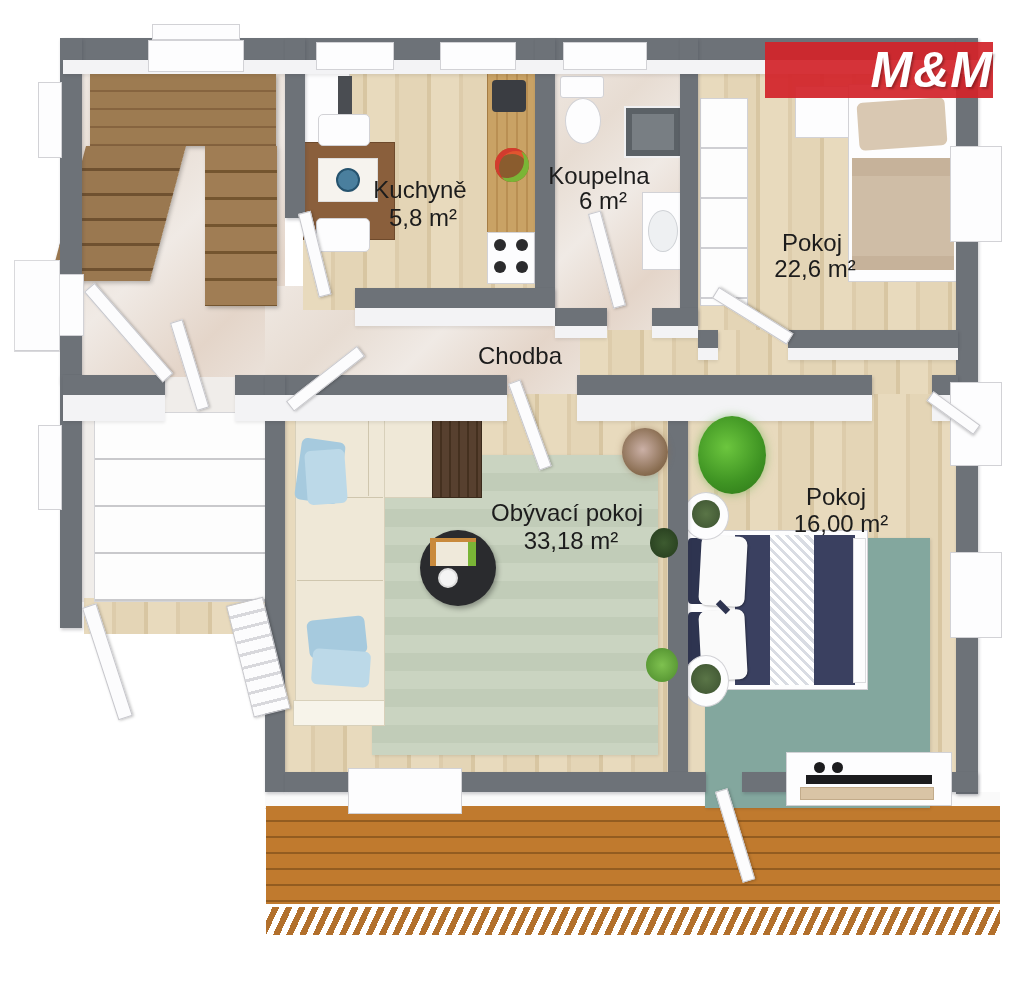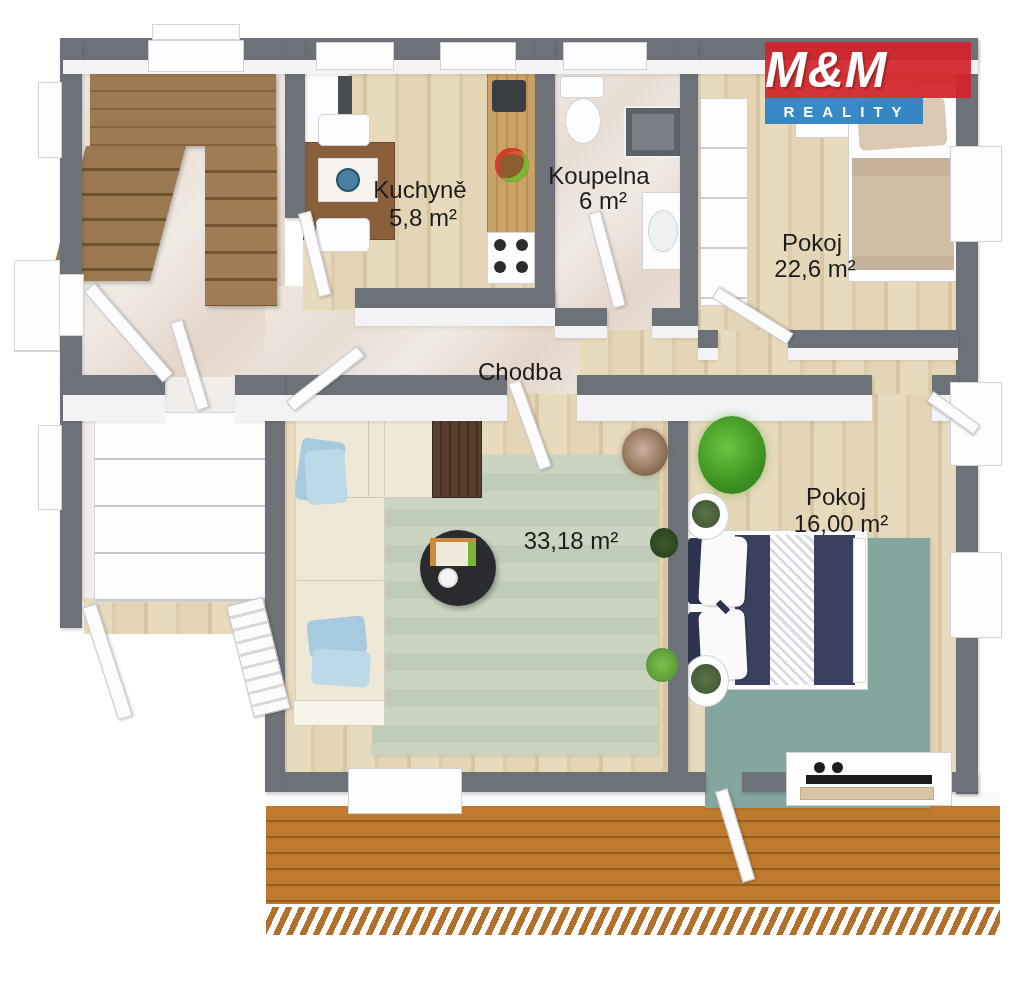--- a/index.html
+++ b/index.html
@@ -199,31 +199,27 @@
        background:radial-gradient(circle,#3d5b30,#243a1c)"></div>
   <div class="plant" style="left:646px;top:648px;width:32px;height:34px;z-index:30;
        background:radial-gradient(circle,#7ec14f,#4c8a2b)"></div>
 
   <div class="lbl" style="left:420px;top:190px">Kuchyně</div>
   <div class="lbl" style="left:423px;top:218px">5,8 m²</div>
   <div class="lbl" style="left:599px;top:176px">Koupelna</div>
   <div class="lbl" style="left:603px;top:201px">6 m²</div>
   <div class="lbl" style="left:812px;top:243px">Pokoj</div>
   <div class="lbl" style="left:815px;top:269px">22,6 m²</div>
-  <div class="lbl" style="left:520px;top:372px">Chodba</div>
+  <div class="lbl" style="left:520px;top:356px">Chodba</div>
+  <div class="lbl" style="left:567px;top:513px">Obývací pokoj</div>
   <div class="lbl" style="left:571px;top:541px">33,18 m²</div>
   <div class="lbl" style="left:836px;top:497px">Pokoj</div>
   <div class="lbl" style="left:841px;top:524px">16,00 m²</div>
 
   <div class="abs" style="left:765px;top:42px;z-index:50">
-    <div style="width:206px;height:56px;background:rgba(210,35,42,.93);
-         display:flex;align-items:center;justify-content:flex-start;color:#fff;font-weight:bold;font-style:italic;
+    <div style="width:228px;height:56px;background:rgba(210,35,42,.93);
+         display:flex;align-items:center;justify-content:flex-end;color:#fff;font-weight:bold;font-style:italic;
          font-size:50px;letter-spacing:1px;text-shadow:2px 2px 2px rgba(0,0,0,.25)">
       <span>M&amp;M</span>
     </div>
-    <div style="width:158px;height:26px;background:rgba(43,132,196,.95);
-         display:flex;align-items:center;justify-content:center;color:#fff;font-weight:bold;
-         font-size:15px;letter-spacing:9px;padding-left:6px;box-sizing:border-box">
-      <span>REALITY</span>
-    </div>
   </div>
 
 </div>
 
 </body></html>

